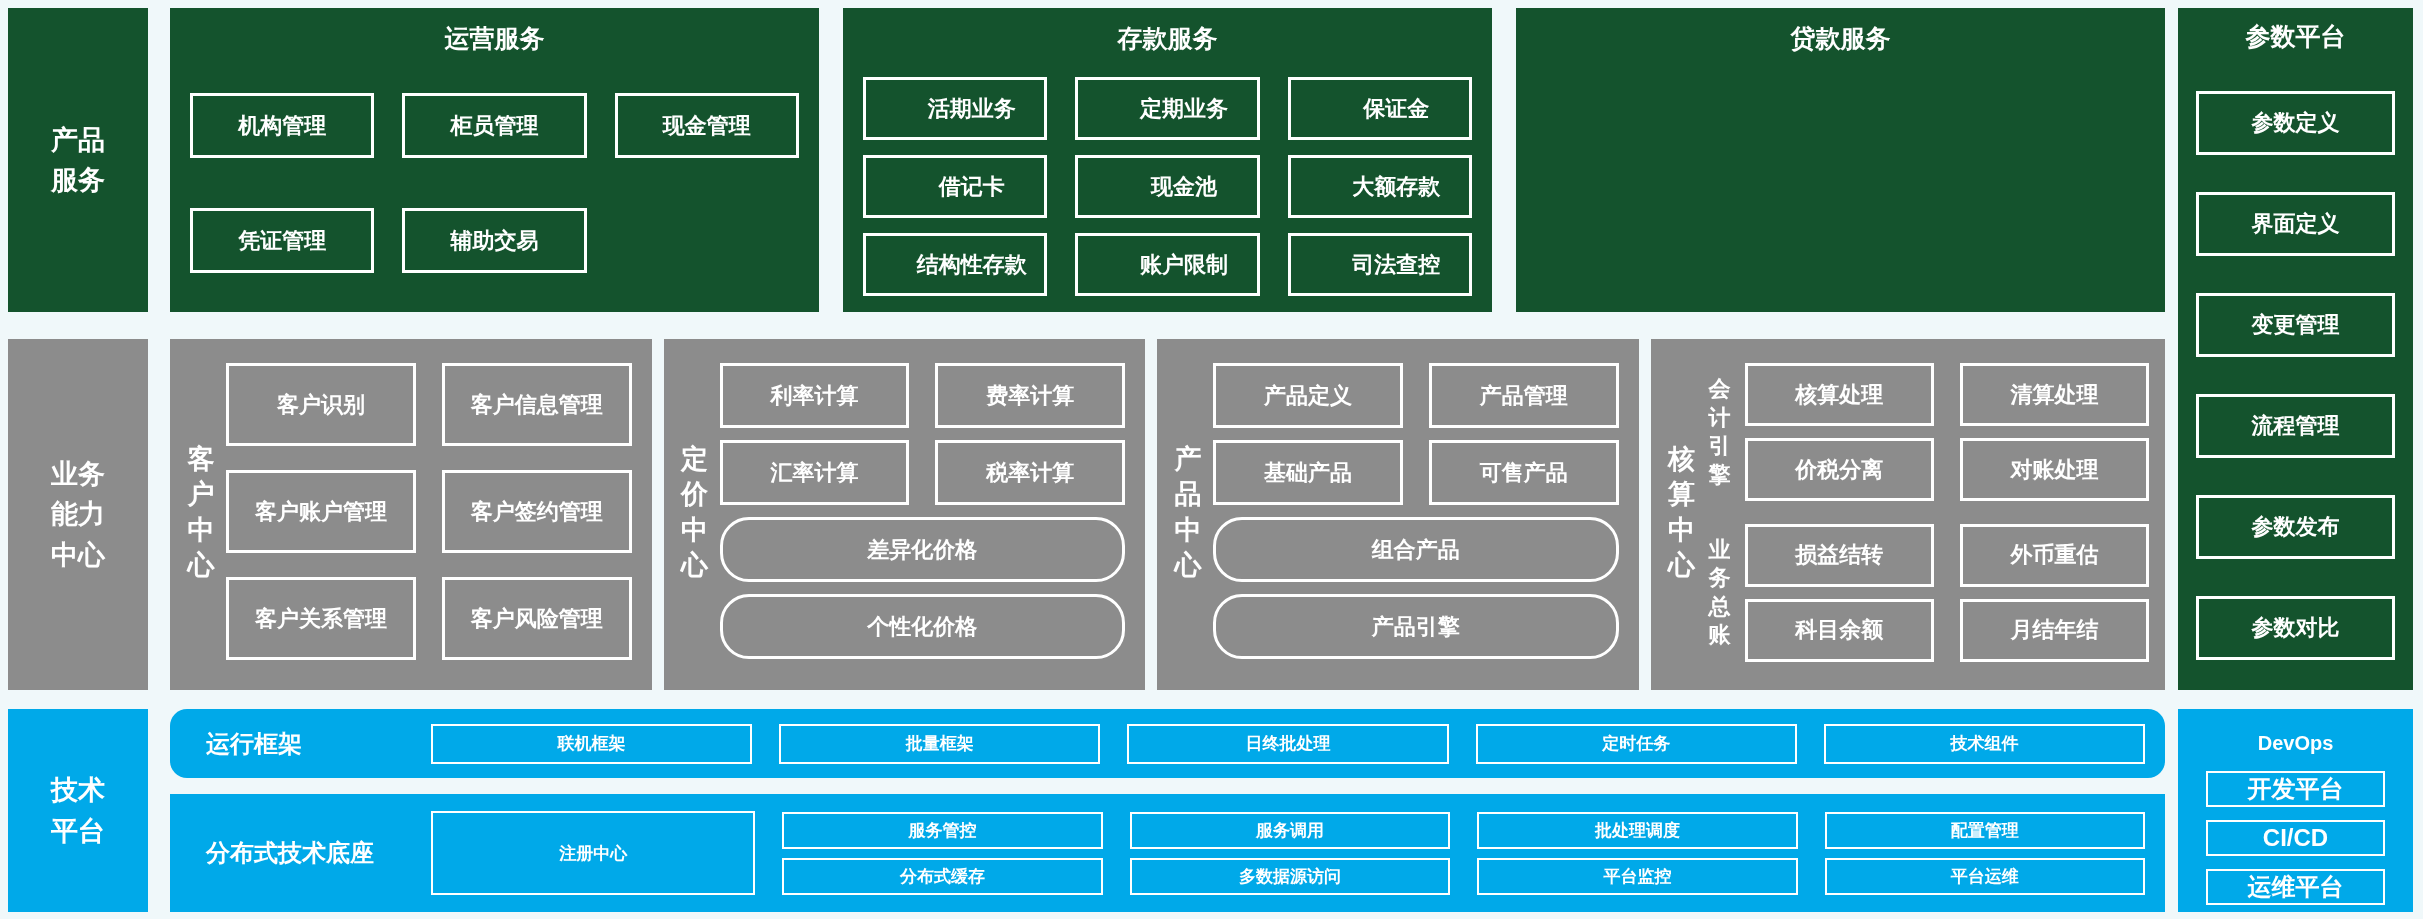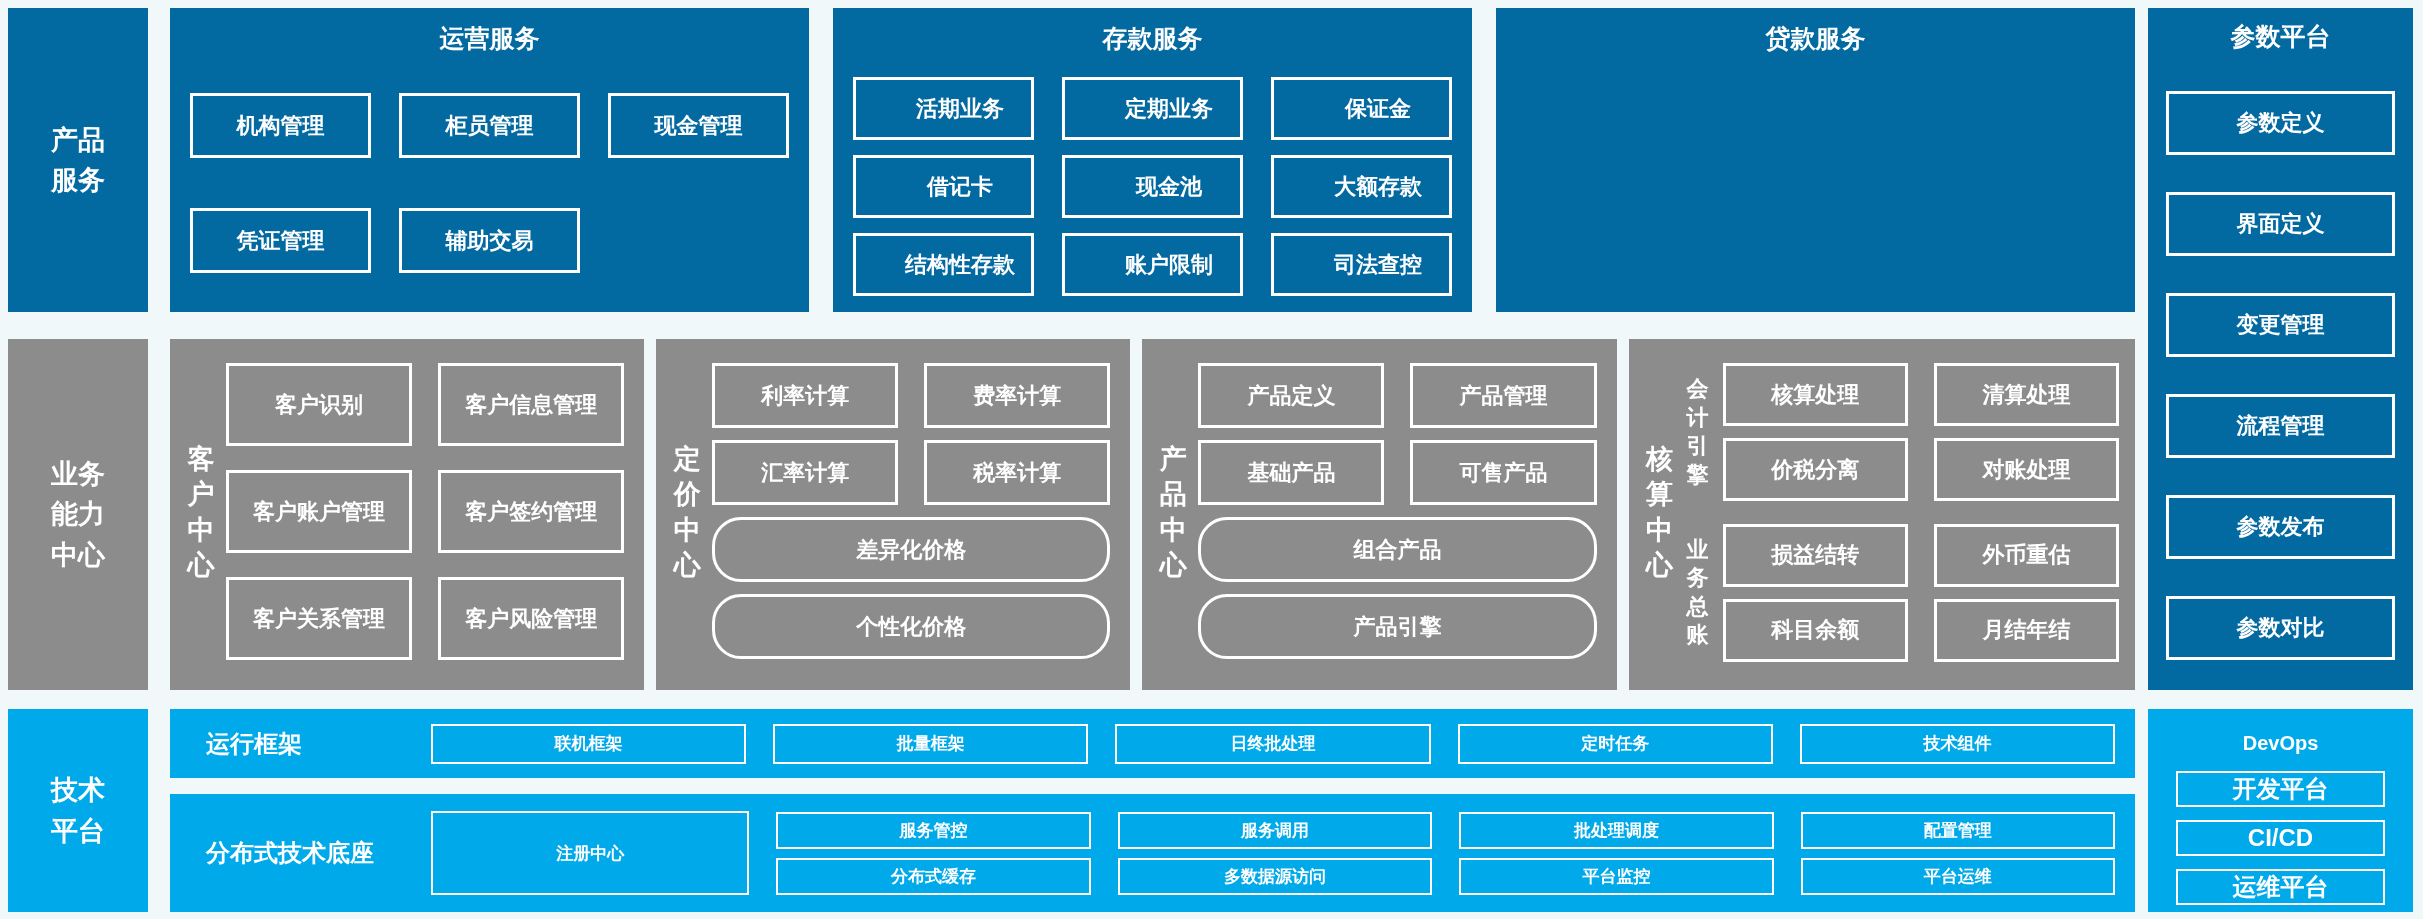--- a/index.html
+++ b/index.html
@@ -3,23 +3,23 @@
 <meta charset="utf-8">
 <style>
   * { box-sizing: border-box; margin: 0; padding: 0; }
   html, body { background: #F0F8FA; }
   body { font-family: "Liberation Sans", "DejaVu Sans", sans-serif; }
 
   .canvas { width: 2423px; height: 919px; background: #F0F8FA;
             padding: 8px 10px 7px 8px; display: flex; overflow: hidden; }
 
   .main { flex: 1; display: flex; flex-direction: column; min-width: 0; }
-  .rightcol { width: 265px; flex: none; margin-left: 13px; display: flex; flex-direction: column; }
-
-  .teal { background: #0369a1; }
+  .rightcol { width: 235px; flex: none; margin-left: 13px; display: flex; flex-direction: column; }
+
+  .teal { background: #14532d; }
   .gray { background: #8C8C8C; }
   .blue { background: #00A9E9; }
 
   .band { display: flex; }
   .band-top { height: 304px; margin-bottom: 27px; }
   .band-mid { height: 351px; margin-bottom: 19px; }
   .band-bottom { height: 203px; }
 
   .side { width: 140px; flex: none; margin-right: 22px; display: flex;
           align-items: center; justify-content: center; color: #fff;
@@ -60,21 +60,21 @@
   .acc-group { flex: 1; display: flex; }
   .glabel { width: 26px; flex: none; margin-right: 12px; align-self: center;
             color: #fff; font-weight: bold; font-size: 22px; line-height: 1.3;
             word-break: break-all; text-align: center; }
   .acc-grid { flex: 1; min-width: 0; display: grid; grid-template-columns: 1fr 1fr; gap: 12px 26px; }
   .acc-grid .box { height: 63px; }
 
   
   .tech-stack { flex: 1; min-width: 0; display: flex; flex-direction: column; }
   .trow { display: flex; align-items: center; padding: 0 20px 0 36px; }
-  .trow-run { height: 69px; margin-bottom: 16px; }
+  .trow-run { height: 69px; margin-bottom: 16px; border-radius: 17px; }
   .trow-dist { height: 118px; }
   .tlabel { width: 225px; flex: none; color: #fff; font-weight: bold; font-size: 24px; }
   .tcols { flex: 1; min-width: 0; display: flex; gap: 27px; align-items: center; }
   .tcols > * { flex: 1; min-width: 0; }
   .trow .box { font-size: 17px; border-width: 2px; }
   .trow-run .box { height: 40px; }
   .registry { height: 84px; }
   .pair { display: flex; flex-direction: column; gap: 9px; }
   .pair .box { height: 37px; }
 

